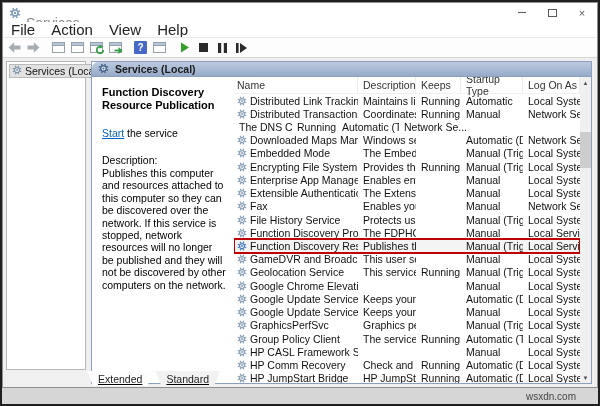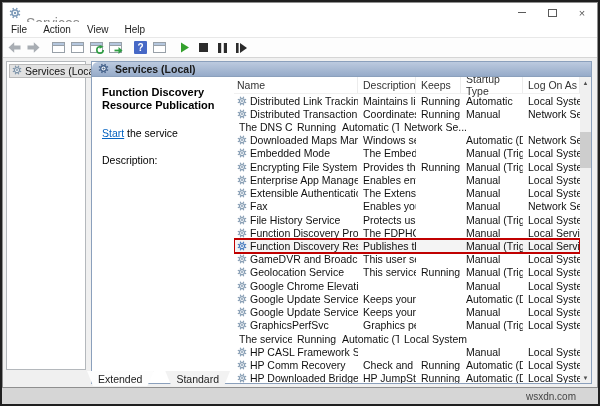--- a/index.html
+++ b/index.html
@@ -12,21 +12,21 @@
   .window { width: 596px; height: 386px; background: #f0f0f0; border: 1px solid #8f8f8f; display: flex; flex-direction: column; }
 
   .titlebar { height: 19px; background: #ffffff; display: flex; align-items: center; flex: 0 0 auto; }
   .titlebar .app-icon { margin: 0 5px 0 6px; display: flex; }
   .titlebar .title { font-size: 14px; color: #8a8a8a; flex: 1; margin-top: 20px; }
   .win-ctrls { display: flex; height: 100%; }
   .ctrl { width: 30px; height: 100%; display: flex; align-items: center; justify-content: center; color: #5a5a5a; font-size: 11px; }
   .minbar { width: 8px; height: 1px; background: #5a5a5a; display: block; }
   .maxbox { width: 9px; height: 8px; border: 1px solid #5a5a5a; display: block; }
 
-  .menubar { height: 15px; background: #ffffff; display: flex; align-items: center; font-size: 10px; color: #222; flex: 0 0 auto; }
+  .menubar { height: 15px; background: #ffffff; display: flex; align-items: center; font-size: 15px; color: #222; flex: 0 0 auto; }
   .menu-item { padding: 0 8px; height: 100%; display: flex; align-items: center; }
 
   .toolbar { height: 21px; background: #fdfdfd; border-top: 1px solid #e8e8e8; border-bottom: 1px solid #d5d5d5; display: flex; align-items: center; padding-left: 2px; flex: 0 0 auto; }
   .tbtn { width: 19px; height: 18px; display: inline-flex; align-items: center; justify-content: center; position: relative; }
   .tbtn.gap { margin-left: 6px; }
   .wbox { width: 13px; height: 11px; border: 1px solid #98a0a8; background: #fff; display: inline-block; position: relative; }
   .wbar { height: 3px; background: #b5c7de; display: block; border-bottom: 1px solid #98a0a8; }
   .badge { position: absolute; right: -3px; bottom: -3px; }
   .helpbox { width: 13px; height: 13px; background: #4668c6; color: #fff; font-size: 10px; font-weight: bold; display: inline-flex; align-items: center; justify-content: center; border-radius: 1px; }
 
@@ -64,21 +64,21 @@
   .c-startup { width: 62px; }
   .c-logon { flex: 1 1 auto; }
   .row.selected { outline: 2px solid #c00000; outline-offset: -1px; background: #f4f4f4; position: relative; z-index: 2; }
   .gear-svg { flex: 0 0 auto; }
 
   .scrollbar { position: absolute; top: 0; right: 0; bottom: 0; width: 11px; background: #f0f0f0; display: flex; flex-direction: column; align-items: center; z-index: 3; }
   .sb-arrow { height: 11px; width: 100%; display: flex; align-items: center; justify-content: center; font-size: 6px; color: #505050; }
   .sb-track { flex: 1; width: 100%; position: relative; }
   .sb-thumb { position: absolute; top: 44px; left: 0; width: 100%; height: 36px; background: #cdcdcd; }
 
-  .tabs-row { position: absolute; left: 84px; bottom: 1px; height: 15px; display: flex; gap: 12px; z-index: 5; }
+  .tabs-row { position: absolute; left: 84px; bottom: 1px; height: 15px; display: flex; gap: 2px; z-index: 5; text-decoration: underline; }
   .tab { height: 15px; padding: 0 11px; display: flex; align-items: center; font-size: 10.5px; color: #222; clip-path: polygon(0 0, 100% 0, calc(100% - 6px) 100%, 6px 100%); filter: drop-shadow(0 0 1px #8c8c8c); background: #f2f2f2; }
   .tab.active { background: #fdfdfd; }
 
   
   .bottom-strip { width: 596px; height: 16px; background: #d6d6d6; display: flex; align-items: center; justify-content: flex-end; padding-right: 22px; font-size: 10px; color: #454545; }
 </style>
 </head>
 <body>
 
 <div class="screen">
@@ -235,20 +235,21 @@
         </div>
 
         <div class="pane-body">
 
           <div class="extended-panel">
             <div class="svc-heading">Function Discovery Resource Publication</div>
             <div class="start-line">
               <span class="start-link">Start</span><span> the service</span>
             </div>
             <div class="desc-label">Description:</div>
+            <div class="desc-text">Publishes this computer and resources attached to this computer so they can be discovered over the network.  If this service is stopped, network resources will no longer be published and they will not be discovered by other computers on the network.</div>
           </div>
 
           <div class="list-area">
             <div class="list-scroll-pad">
               <div class="list-header">
                   <span class="hcell c-name">Name</span>
                   <span class="hcell c-desc">Description</span>
                   <span class="hcell c-status">Keeps</span>
                   <span class="hcell c-startup">Startup Type</span>
                   <span class="hcell c-logon">Log On As</span>
@@ -645,20 +646,37 @@
                         <circle cx="8" cy="8" r="1.6" fill="#8aa0b6"></circle>
                       </svg>
                       <span style="overflow: hidden;">GraphicsPerfSvc</span>
                     </span>
                     <span class="cell c-desc">Graphics per...</span>
                     <span class="cell c-status"></span>
                     <span class="cell c-startup">Manual (Trigg...</span>
                     <span class="cell c-logon">Local System</span>
                   </div>
                   <div class="row">
+                    <span class="cell c-name">
+                      <svg class="gear-svg" viewBox="0 0 16 16" width="10" height="10">
+                        <g stroke="#8aa0b6" stroke-width="2" fill="none">
+                          <circle cx="8" cy="8" r="4" fill="#ffffff"></circle>
+                          <line x1="12.25458167534364" y1="9.748866709566542" x2="14.659345230972654" y2="10.737356588886762"></line>
+                          <line x1="9.771808044021602" y1="12.245079063473415" x2="10.773264764555552" y2="14.644471577610567"></line>
+                          <line x1="6.251133290433457" y1="12.25458167534364" x2="5.262643411113237" y2="14.659345230972654"></line>
+                          <line x1="3.7549209365265837" y1="9.771808044021602" x2="1.3555284223894342" y2="10.773264764555552"></line>
+                          <line x1="3.7454183246563604" y1="6.251133290433458" x2="1.3406547690273456" y2="5.262643411113238"></line>
+                          <line x1="6.228191955978395" y1="3.7549209365265845" x2="5.226735235444444" y2="1.355528422389436"></line>
+                          <line x1="9.74886670956654" y1="3.7454183246563595" x2="10.737356588886758" y2="1.3406547690273447"></line>
+                          <line x1="12.245079063473415" y1="6.228191955978394" x2="14.644471577610563" y2="5.226735235444443"></line>
+                        </g>
+                        <circle cx="8" cy="8" r="1.6" fill="#8aa0b6"></circle>
+                      </svg>
+                      <span style="overflow: hidden;">Group Policy Client</span>
+                    </span>
                     <span class="cell c-desc">The service i...</span>
                     <span class="cell c-status">Running</span>
                     <span class="cell c-startup">Automatic (Tri...</span>
                     <span class="cell c-logon">Local System</span>
                   </div>
                   <div class="row">
                     <span class="cell c-name">
                       <svg class="gear-svg" viewBox="0 0 16 16" width="10" height="10">
                         <g stroke="#8aa0b6" stroke-width="2" fill="none">
                           <circle cx="8" cy="8" r="4" fill="#ffffff"></circle>
@@ -712,21 +730,21 @@
                           <line x1="9.771808044021602" y1="12.245079063473415" x2="10.773264764555552" y2="14.644471577610567"></line>
                           <line x1="6.251133290433457" y1="12.25458167534364" x2="5.262643411113237" y2="14.659345230972654"></line>
                           <line x1="3.7549209365265837" y1="9.771808044021602" x2="1.3555284223894342" y2="10.773264764555552"></line>
                           <line x1="3.7454183246563604" y1="6.251133290433458" x2="1.3406547690273456" y2="5.262643411113238"></line>
                           <line x1="6.228191955978395" y1="3.7549209365265845" x2="5.226735235444444" y2="1.355528422389436"></line>
                           <line x1="9.74886670956654" y1="3.7454183246563595" x2="10.737356588886758" y2="1.3406547690273447"></line>
                           <line x1="12.245079063473415" y1="6.228191955978394" x2="14.644471577610563" y2="5.226735235444443"></line>
                         </g>
                         <circle cx="8" cy="8" r="1.6" fill="#8aa0b6"></circle>
                       </svg>
-                      <span style="overflow: hidden;">HP Downloaded Bridge</span>
+                      <span style="overflow: hidden;">HP JumpStart Bridge</span>
                     </span>
                     <span class="cell c-desc">HP JumpStar...</span>
                     <span class="cell c-status">Running</span>
                     <span class="cell c-startup">Automatic (De...</span>
                     <span class="cell c-logon">Local System</span>
                   </div>
                 </div>
             </div>
             <div class="scrollbar">
               <span class="sb-arrow">▲</span>

